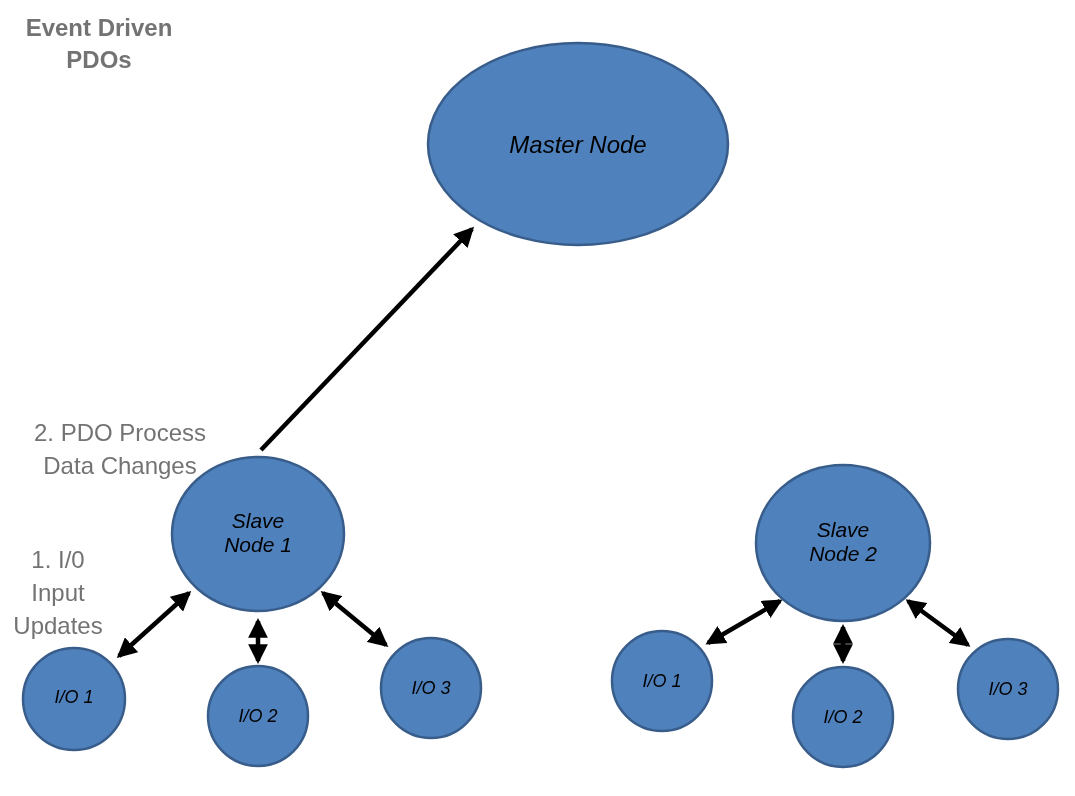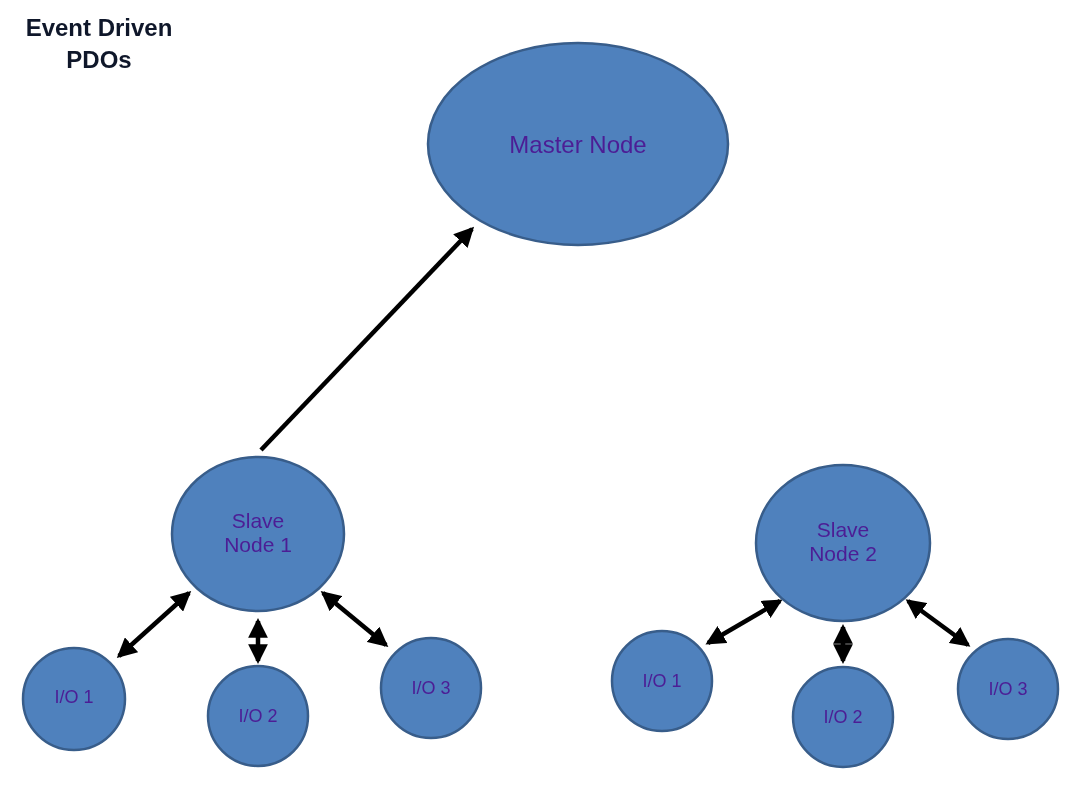--- a/index.html
+++ b/index.html
@@ -17,36 +17,37 @@
   }
   #shapes {
     position: absolute;
     left: 0;
     top: 0;
   }
   .txt {
     position: absolute;
     white-space: pre-line;
     text-align: center;
-    color: #0f172a;
+    color: #737373;
   }
   .diagram-title {
     font-size: 24px;
     font-weight: bold;
     line-height: 32px;
     transform: translateX(-50%);
   }
   .annotation {
     font-size: 24px;
     line-height: 33px;
     transform: translateX(-50%);
   }
   .node-label {
-    color: #4c1d95;
+    color: #000000;
     transform: translate(-50%, -50%);
+    font-style: italic;
   }
   .master-label {
     font-size: 24px;
     line-height: 30px;
   }
   .slave-label {
     font-size: 21px;
     line-height: 24px;
   }
   .io-label {
@@ -82,21 +83,26 @@
     <circle cx="431" cy="688" r="50" stroke-width="2.5" fill="#4f81bd" stroke="#385d8a"></circle>
     <circle cx="662" cy="681" r="50" stroke-width="2.5" fill="#4f81bd" stroke="#385d8a"></circle>
     <circle cx="843" cy="717" r="50" stroke-width="2.5" fill="#4f81bd" stroke="#385d8a"></circle>
     <circle cx="1008" cy="689" r="50" stroke-width="2.5" fill="#4f81bd" stroke="#385d8a"></circle>
   </svg>
 
   <div class="txt diagram-title" style="left:99px; top:12px;">Event Driven
 PDOs</div>
 
 
+  <div class="txt annotation" style="left:120px; top:416px;">2. PDO Process
+Data Changes</div>
 
+  <div class="txt annotation" style="left:58px; top:543px;">1. I/0
+Input
+Updates</div>
 
   <div class="txt node-label master-label" style="left:578px; top:145px;">Master Node</div>
 
   <div class="txt node-label slave-label" style="left:258px; top:533px;">Slave
 Node 1</div>
 
   <div class="txt node-label slave-label" style="left:843px; top:542px;">Slave
 Node 2</div>
 
   <div class="txt node-label io-label" style="left:74px; top:697px;">I/O 1</div>

